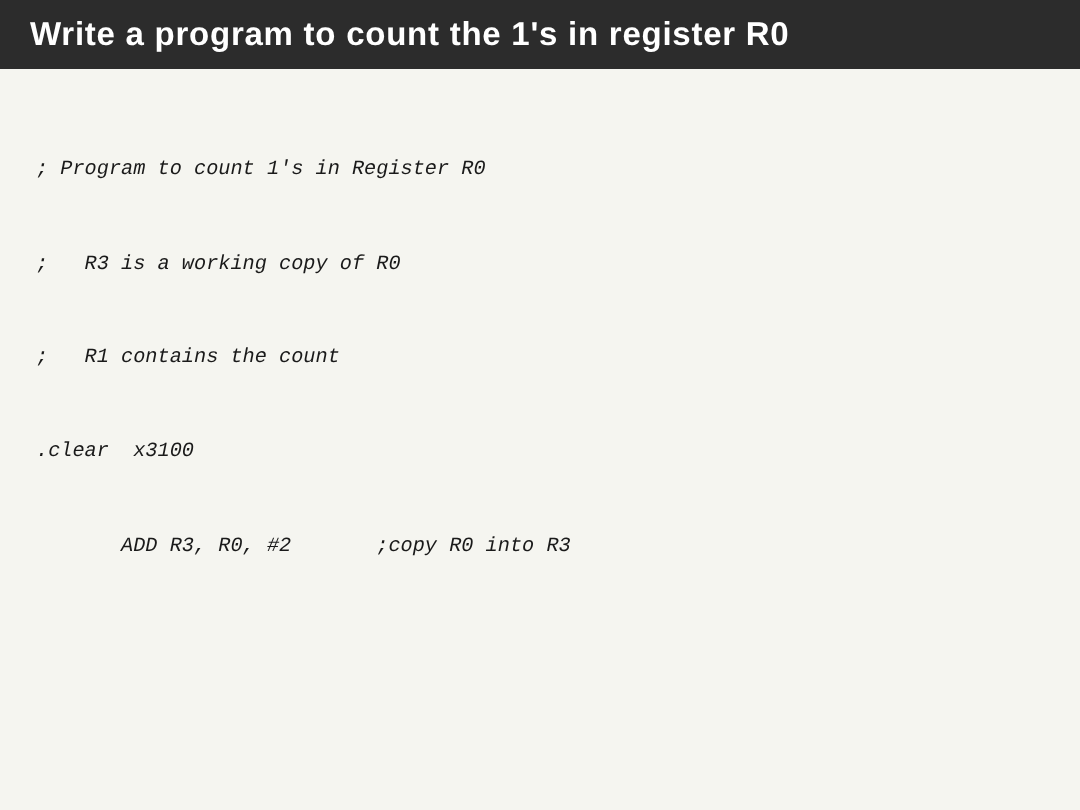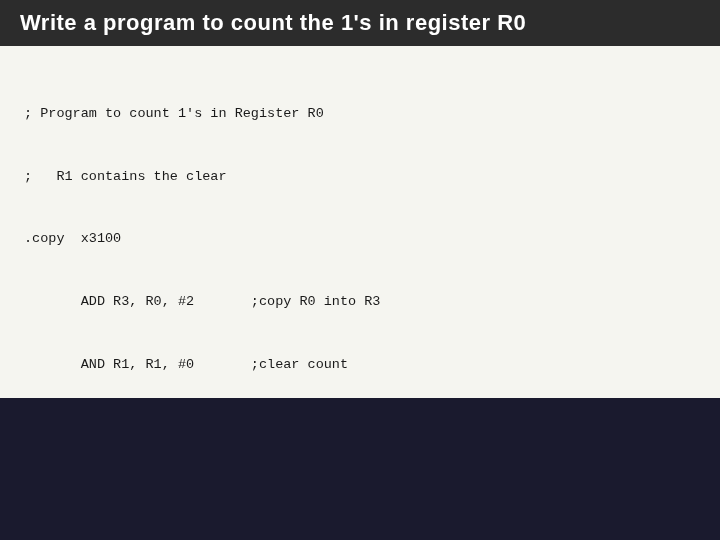--- a/index.html
+++ b/index.html
@@ -11,65 +11,66 @@
     body {
       width: 720px;
       height: 540px;
       background: #1a1a2e;
       font-family: 'Courier New', Courier, monospace;
       overflow: hidden;
     }
 
     .slide {
       width: 720px;
-      height: 398px;
+      height: 540px;
       background: #f5f5f0;
       display: flex;
       flex-direction: column;
     }
 
     .header {
       background: #2c2c2c;
       color: #ffffff;
       padding: 10px 20px;
       font-size: 22px;
       font-weight: bold;
       font-family: Arial, sans-serif;
       letter-spacing: 0.5px;
     }
 
     .content {
       flex: 1;
       padding: 16px 24px;
       background: #f5f5f0;
       overflow: hidden;
+      font-style: italic;
     }
 
     .code-block {
       font-family: 'Courier New', Courier, monospace;
       font-size: 13.5px;
       line-height: 1.55;
       color: #1a1a1a;
       white-space: pre;
     }
   </style>
 </head>
 <body>
 
 <div class="slide">
   <div class="header">
     <span>Write a program to count the 1's in register R0</span>
   </div>
   <div class="content">
     <div class="code-block">
       <div><span>; Program to count 1's in Register R0</span></div>
-      <div><span>;   R1 contains the clear</span></div>
-      <div><span>.copy  x3100</span></div>
+      <div><span>;   R3 is a working copy of R0</span></div>
+      <div><span>;   R1 contains the count</span></div>
+      <div><span>.clear  x3100</span></div>
       <div><span>       ADD R3, R0, #2       ;copy R0 into R3</span></div>
-      <div><span>       AND R1, R1, #0       ;clear count</span></div>
       <div><span></span></div>
       
       
       
       <div><span></span></div>
       
       
       <div><span></span></div>
       
       

